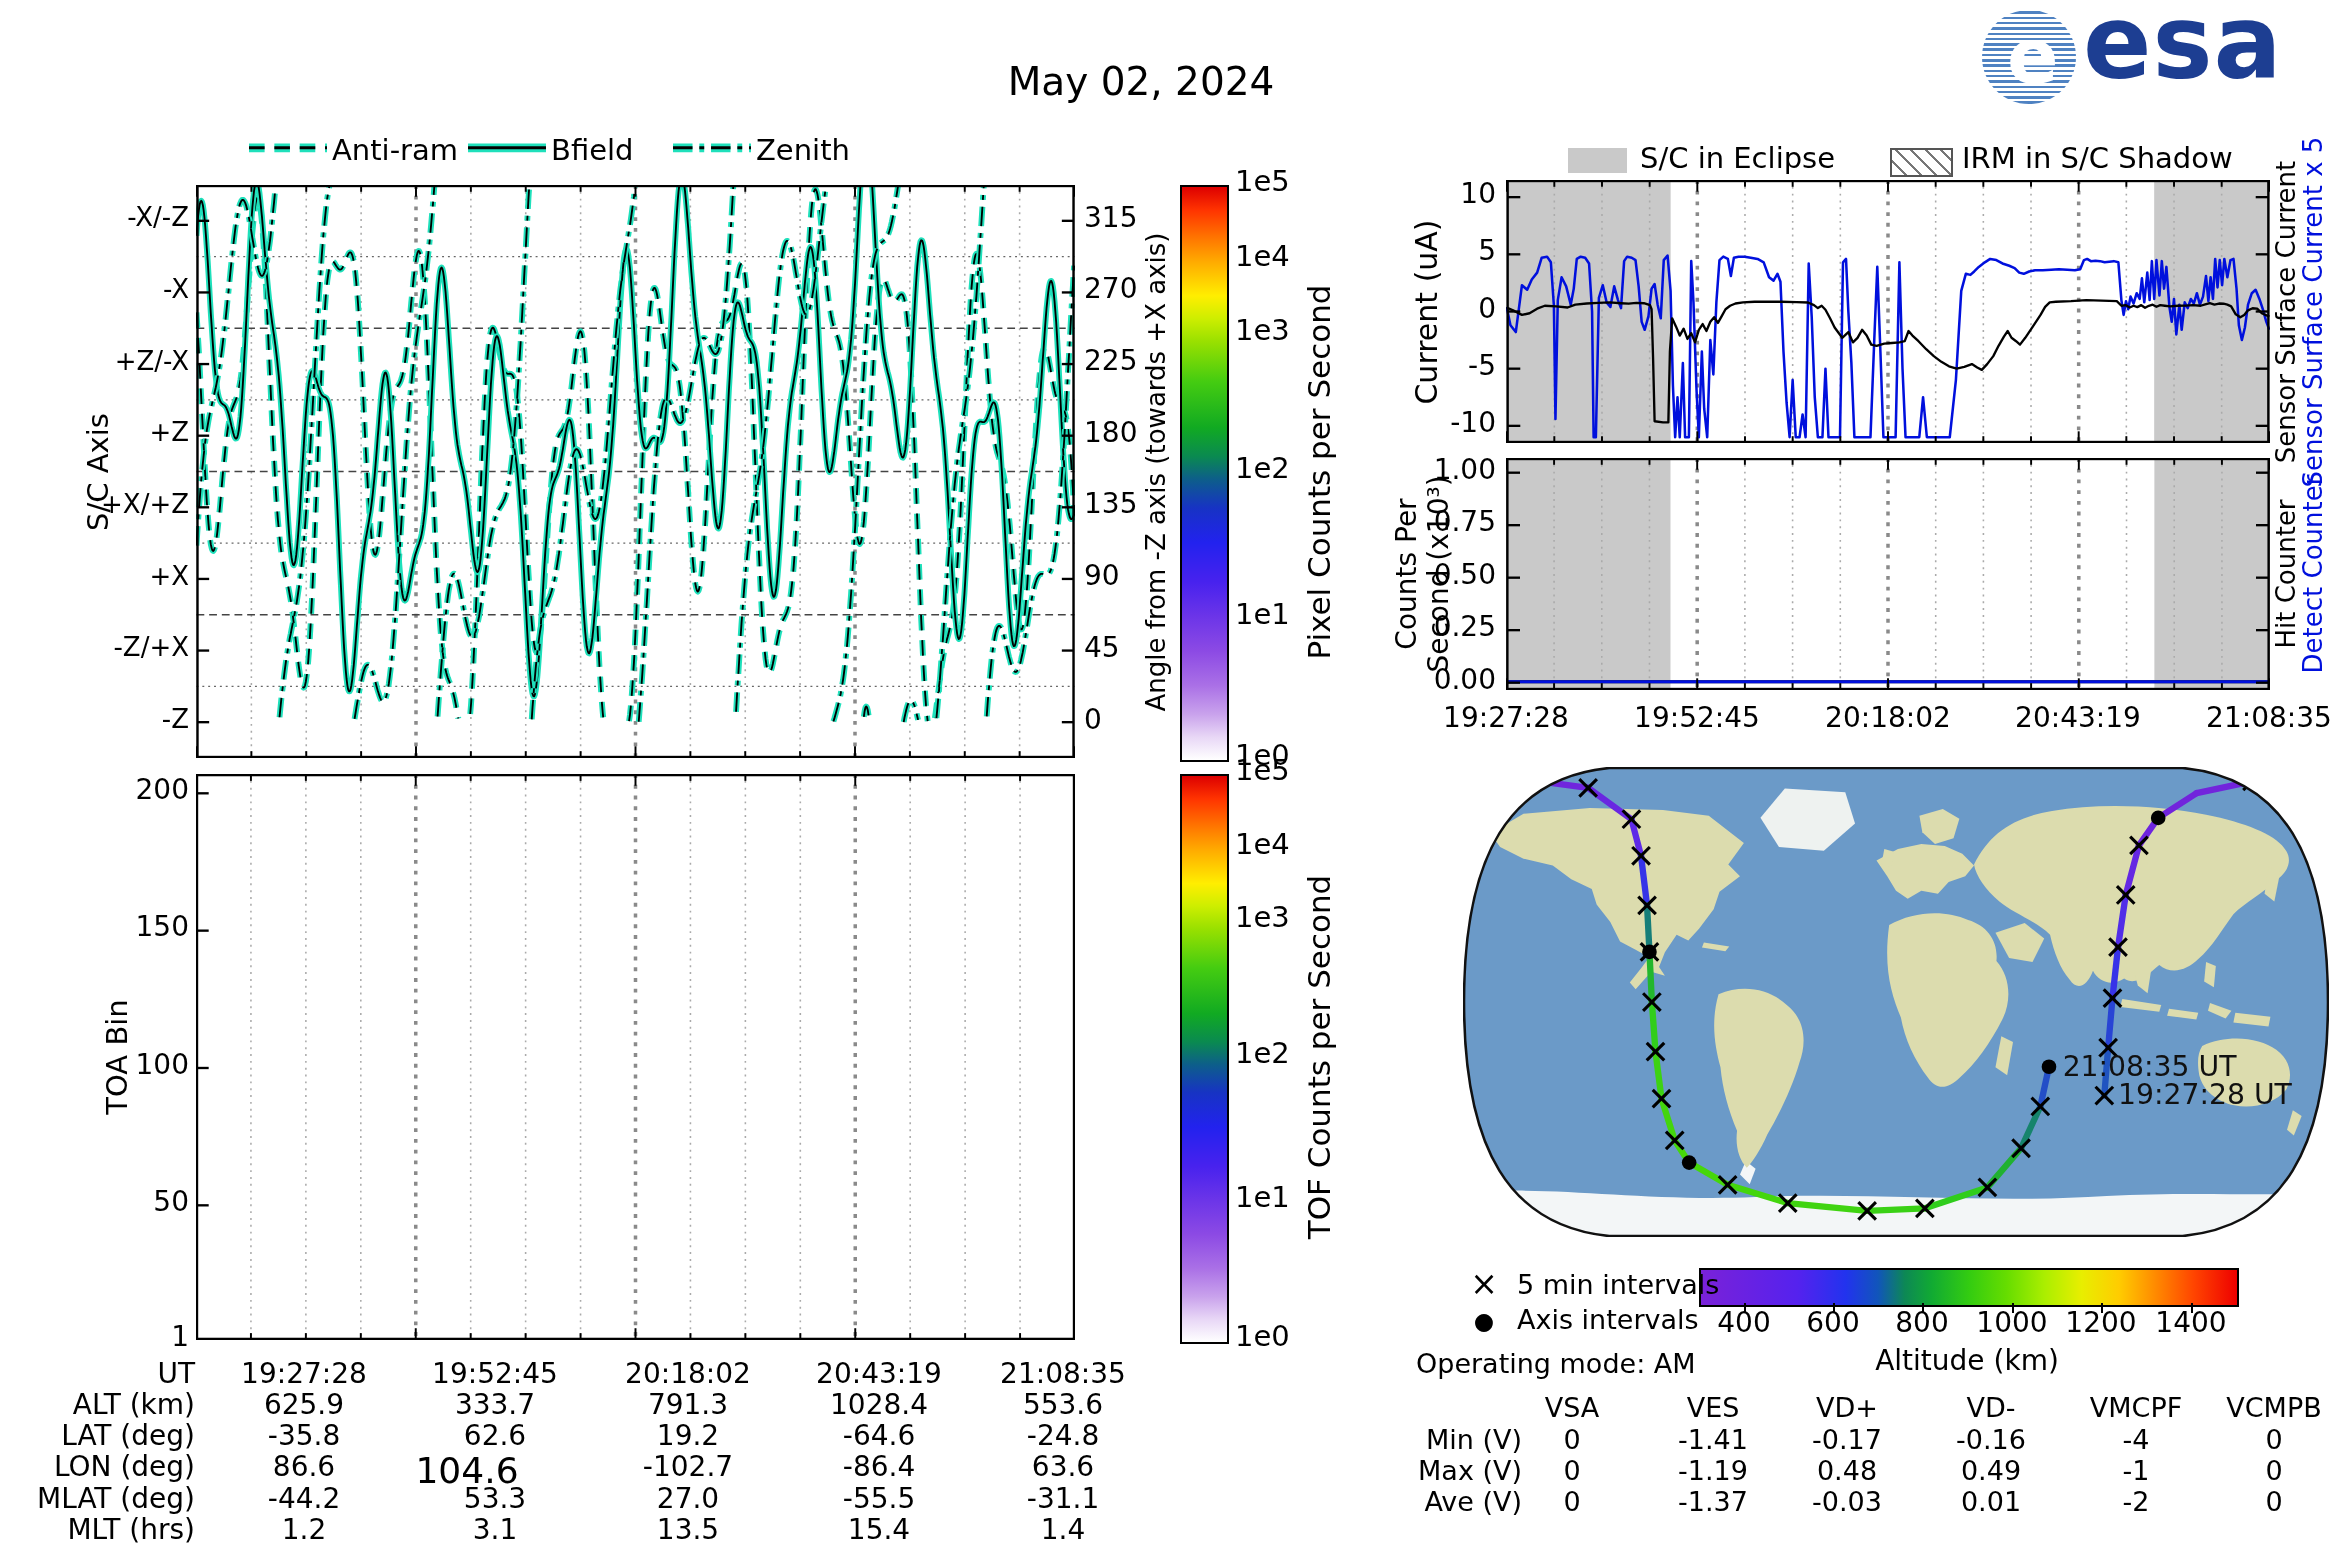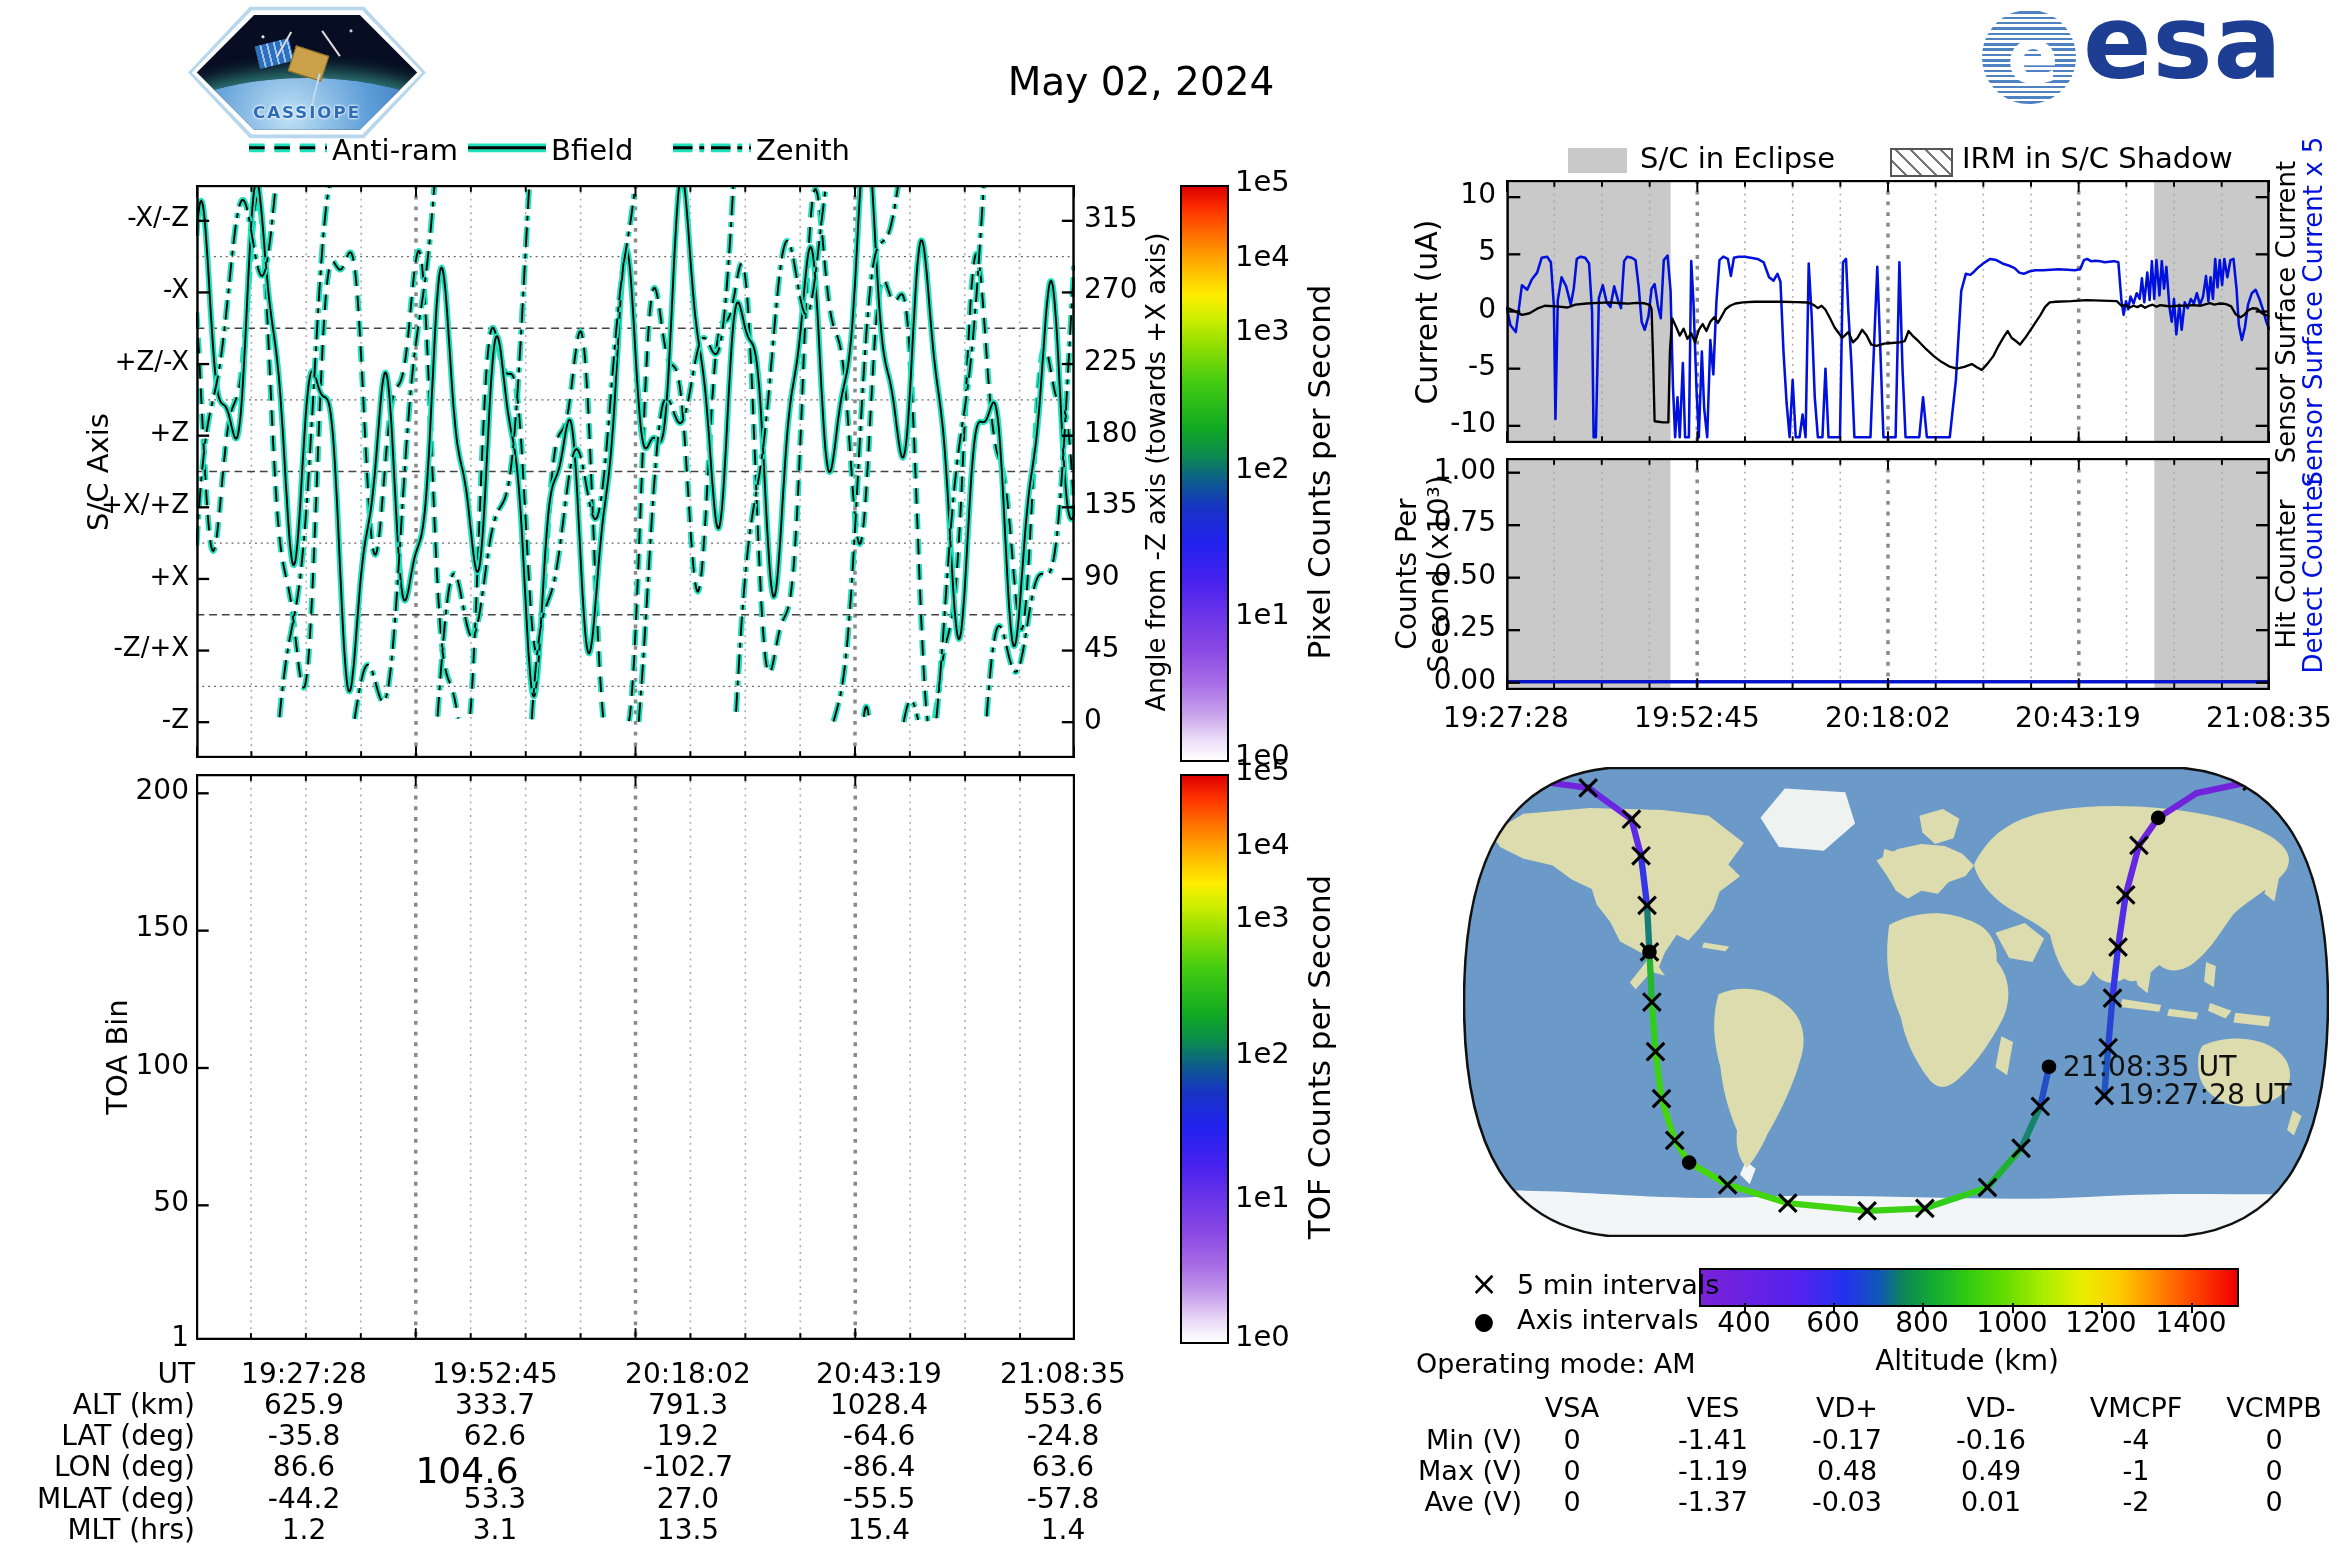--- a/index.html
+++ b/index.html
@@ -48,33 +48,20 @@
   .esa-circle{position:absolute;left:1982px;top:9.8px;width:94px;height:94px;border-radius:50%;
     background:repeating-linear-gradient(0deg,#4f82c2 0 2.5px,#ffffff 2.5px 5.3px);overflow:hidden;}
   .esa-e{position:absolute;left:25px;top:2px;font-size:76px;font-weight:bold;color:#fff;}
   .esa-text{position:absolute;left:2083px;top:-15.6px;font-size:101px;font-weight:bold;color:#1d3e92;letter-spacing:1px;}
 </style>
 </head>
 <body>
 
 <div id="stage">
 
-  <div class="hexwrap">
-    <div class="hexin">
-      <div class="hexcore">
-        <div class="earth"></div>
-        <div class="sat-panel"></div>
-        <div class="sat-body"></div>
-        <div class="sat-ant" style="left:86px;top:17.6px;width:2px;height:29px;transform:rotate(30deg);"></div>
-        <div class="sat-ant" style="left:133px;top:15.6px;width:2px;height:31px;transform:rotate(-35deg);"></div>
-        <div class="sat-ant" style="left:117px;top:60px;width:2px;height:39px;transform:rotate(14deg);background:#bcd9ef;"></div>
-        <div class="cassiope-label">CASSIOPE</div>
-      </div>
-    </div>
-  </div>
 
   <div class="lab date" style="left:1141px;top:59px;transform:translateX(-50%);">May 02, 2024</div>
 
   <div class="esa-circle">
     <div class="esa-e">e</div>
   </div>
   <div class="esa-text">esa</div>
 
   <svg id="scChart" class="abs" style="left:196px;top:185px;" width="879" height="573" viewBox="0 0 901 588">
       <line x1="56.3125" y1="0" x2="56.3125" y2="588" stroke="#aaaaaa" stroke-width="1.6" stroke-dasharray="2,5"></line>
@@ -623,21 +610,21 @@
     <div class="lab" style="font-size: 28px; left: 304px; top: 1450px; transform: translateX(-50%);">86.6</div>
     <div class="lab" style="font-size: 36px; left: 467px; top: 1450px; transform: translateX(-50%);">104.6</div>
     <div class="lab" style="font-size: 28px; left: 688px; top: 1450px; transform: translateX(-50%);">-102.7</div>
     <div class="lab" style="font-size: 28px; left: 879px; top: 1450px; transform: translateX(-50%);">-86.4</div>
     <div class="lab" style="font-size: 28px; left: 1063px; top: 1450px; transform: translateX(-50%);">63.6</div>
     <div class="lab" style="font-size: 28px; left: -98px; top: 1482px; width: 293px; text-align: right;">MLAT (deg)</div>
     <div class="lab" style="font-size: 28px; left: 304px; top: 1482px; transform: translateX(-50%);">-44.2</div>
     <div class="lab" style="font-size: 28px; left: 495px; top: 1482px; transform: translateX(-50%);">53.3</div>
     <div class="lab" style="font-size: 28px; left: 688px; top: 1482px; transform: translateX(-50%);">27.0</div>
     <div class="lab" style="font-size: 28px; left: 879px; top: 1482px; transform: translateX(-50%);">-55.5</div>
-    <div class="lab" style="font-size: 28px; left: 1063px; top: 1482px; transform: translateX(-50%);">-57.8</div>
+    <div class="lab" style="font-size: 28px; left: 1063px; top: 1482px; transform: translateX(-50%);">-31.1</div>
     <div class="lab" style="font-size: 28px; left: -98px; top: 1513px; width: 293px; text-align: right;">MLT (hrs)</div>
     <div class="lab" style="font-size: 28px; left: 304px; top: 1513px; transform: translateX(-50%);">1.2</div>
     <div class="lab" style="font-size: 28px; left: 495px; top: 1513px; transform: translateX(-50%);">3.1</div>
     <div class="lab" style="font-size: 28px; left: 688px; top: 1513px; transform: translateX(-50%);">13.5</div>
     <div class="lab" style="font-size: 28px; left: 879px; top: 1513px; transform: translateX(-50%);">15.4</div>
     <div class="lab" style="font-size: 28px; left: 1063px; top: 1513px; transform: translateX(-50%);">1.4</div>
     <div class="lab" style="font-size: 27px; left: 1572px; top: 1392px; transform: translateX(-50%);">VSA</div>
     <div class="lab" style="font-size: 27px; left: 1713px; top: 1392px; transform: translateX(-50%);">VES</div>
     <div class="lab" style="font-size: 27px; left: 1847px; top: 1392px; transform: translateX(-50%);">VD+</div>
     <div class="lab" style="font-size: 27px; left: 1991px; top: 1392px; transform: translateX(-50%);">VD-</div>

